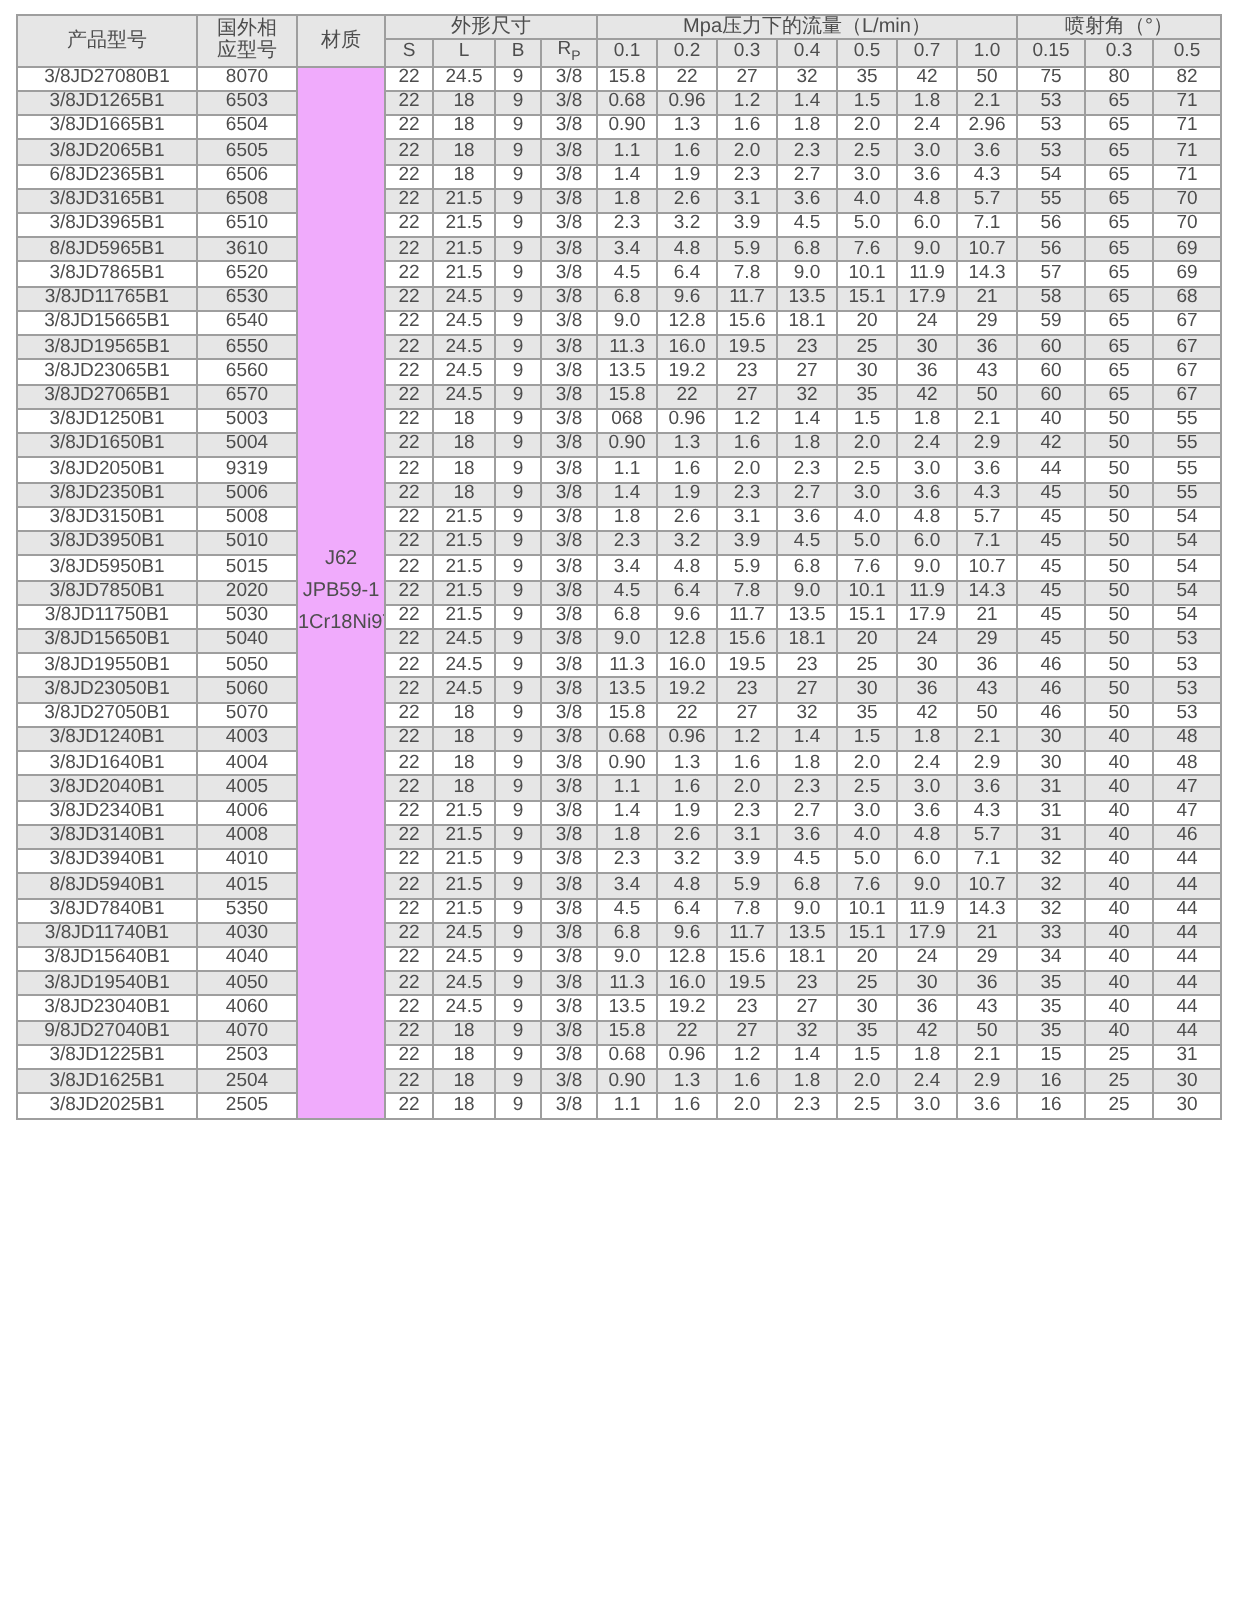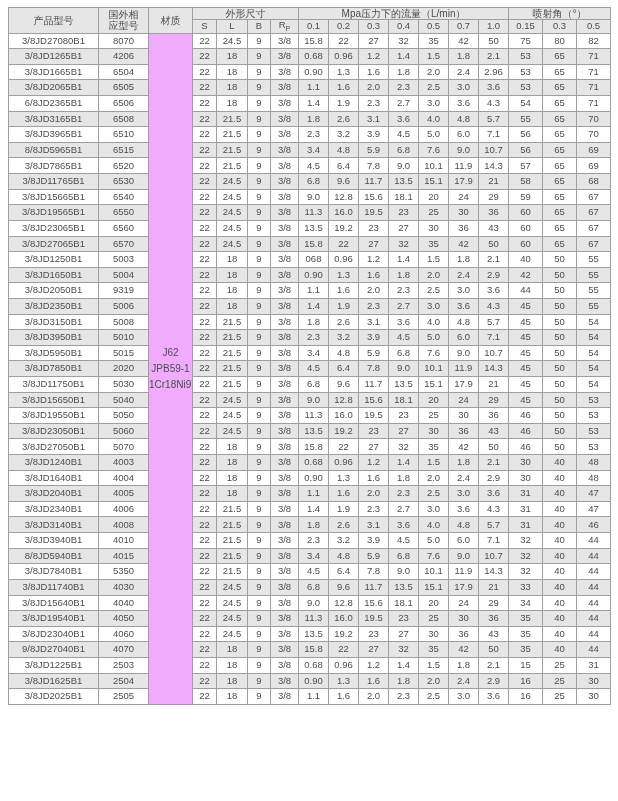--- a/index.html
+++ b/index.html
@@ -8,21 +8,21 @@
     background: #ffffff;
     width: 618px;
     height: 801px;
     overflow: hidden;
     font-family: "Liberation Sans", "DejaVu Sans", sans-serif;
   }
   #spec-table {
     border-collapse: collapse;
     table-layout: fixed;
     width: 602px;
-    height: 698px;
+    height: 553px;
     margin: 7px 0 0 8px;
     color: #4d4d4d;
   }
   #spec-table th, #spec-table td {
     border: 1px solid #9e9e9e;
     text-align: center;
     vertical-align: middle;
     font-weight: normal;
     padding: 0;
     overflow: hidden;
@@ -117,21 +117,21 @@
         <td>32</td>
         <td>35</td>
         <td>42</td>
         <td>50</td>
         <td>75</td>
         <td>80</td>
         <td>82</td>
       </tr>
       <tr class="stripe">
         <td>3/8JD1265B1</td>
-        <td>4206</td>
+        <td>6503</td>
         <td>22</td>
         <td>18</td>
         <td>9</td>
         <td>3/8</td>
         <td>0.68</td>
         <td>0.96</td>
         <td>1.2</td>
         <td>1.4</td>
         <td>1.5</td>
         <td>1.8</td>
@@ -225,21 +225,21 @@
         <td>4.5</td>
         <td>5.0</td>
         <td>6.0</td>
         <td>7.1</td>
         <td>56</td>
         <td>65</td>
         <td>70</td>
       </tr>
       <tr class="stripe">
         <td>8/8JD5965B1</td>
-        <td>6515</td>
+        <td>3610</td>
         <td>22</td>
         <td>21.5</td>
         <td>9</td>
         <td>3/8</td>
         <td>3.4</td>
         <td>4.8</td>
         <td>5.9</td>
         <td>6.8</td>
         <td>7.6</td>
         <td>9.0</td>

